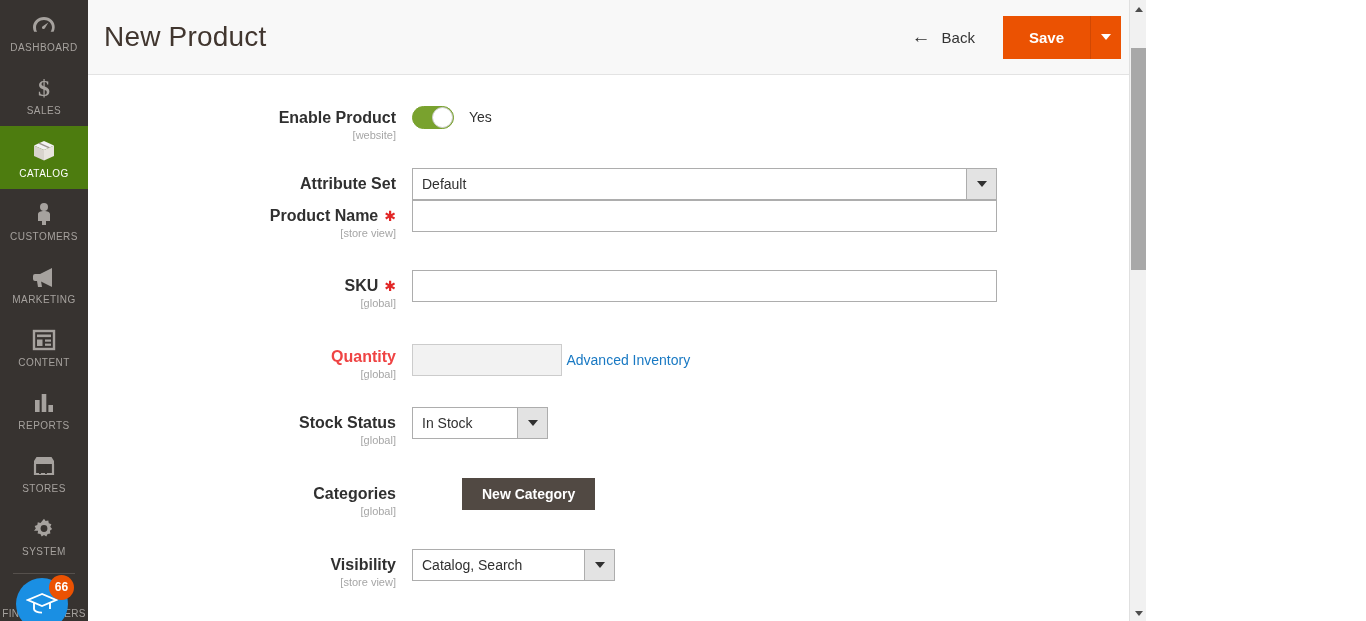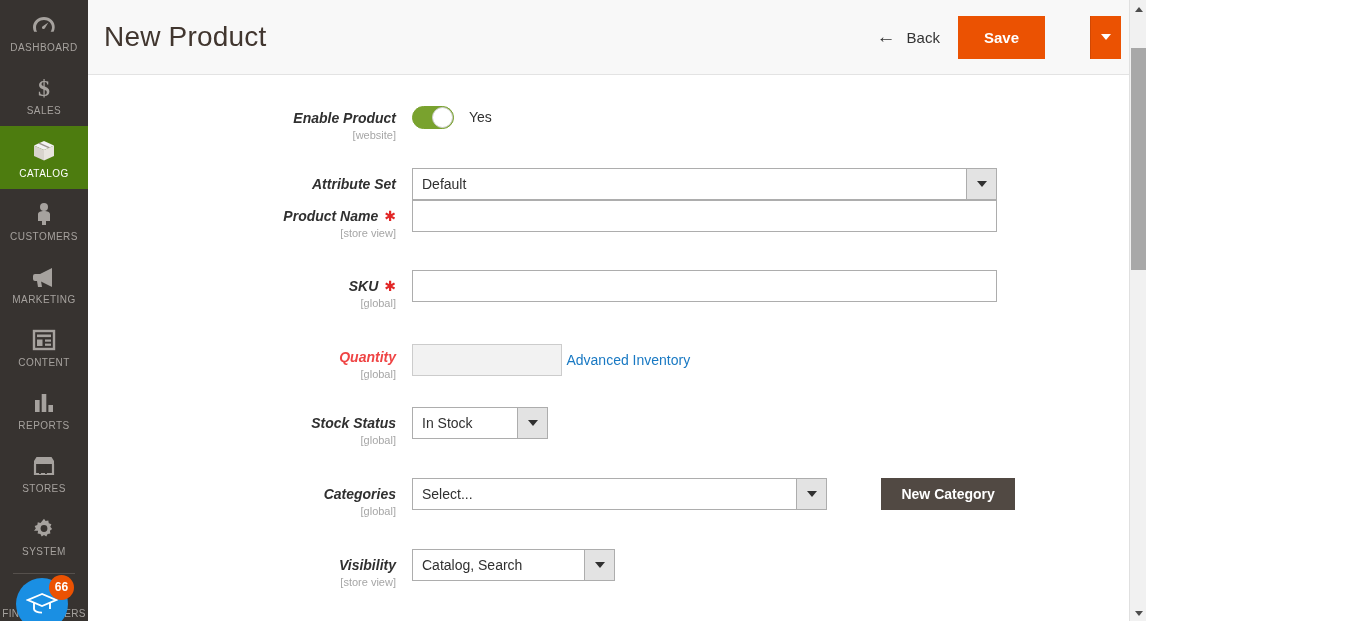--- a/index.html
+++ b/index.html
@@ -144,23 +144,22 @@
     font-weight: bold;
     padding: 0 16px;
     height: 43px;
     line-height: 43px;
     cursor: pointer;
     margin-left: 14px;
     font-family: "Liberation Sans", sans-serif;
   }
   .save-split {
     display: flex;
-    margin-left: 4px;
+    margin-left: 14px;
     height: 43px;
-    gap: 45px;
   }
   .save-btn {
     background: #eb5202;
     color: #ffffff;
     border: none;
     font-size: 15px;
     font-weight: bold;
     padding: 0 26px;
     height: 43px;
     cursor: pointer;
@@ -198,26 +197,25 @@
     margin-bottom: 0;
   }
   .field-label-col {
     width: 324px;
     flex: 0 0 324px;
     text-align: right;
     padding-right: 16px;
     padding-top: 7px;
   }
   .field-label {
-    font-size: 14px;
+    font-size: 16px;
     color: #303030;
     font-weight: bold;
     line-height: 17px;
     display: inline;
-    font-style: italic;
   }
   .field-label.muted { color: #ef4444; }
   .req-star {
     color: #e22626;
     font-size: 14px;
     margin-left: 6px;
     font-weight: normal;
     line-height: 14px;
   }
   .field-scope {
@@ -581,26 +579,20 @@
           </div>
         </div>
       </div>
 
       <div class="field" style="margin-bottom:31px;">
         <div class="field-label-col">
           <span class="field-label">Categories</span>
           <span class="field-scope">[global]</span>
         </div>
         <div class="field-ctrl-col">
-          <div class="select" style="width:415px;">
-            <span class="select-value">Select...</span>
-            <span class="select-caret">
-                <i></i>
-              </span>
-          </div>
           <button class="new-cat-btn">New Category</button>
         </div>
       </div>
 
       <div class="field">
         <div class="field-label-col">
           <span class="field-label">Visibility</span>
           <span class="field-scope">[store view]</span>
         </div>
         <div class="field-ctrl-col">

